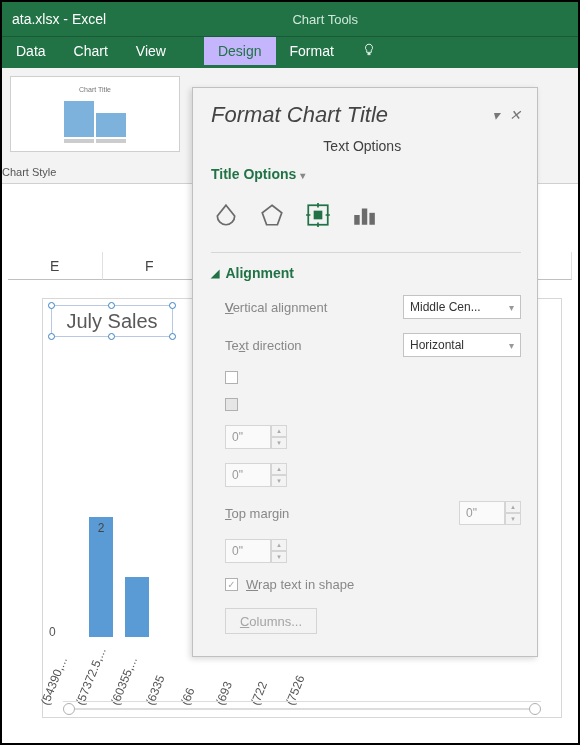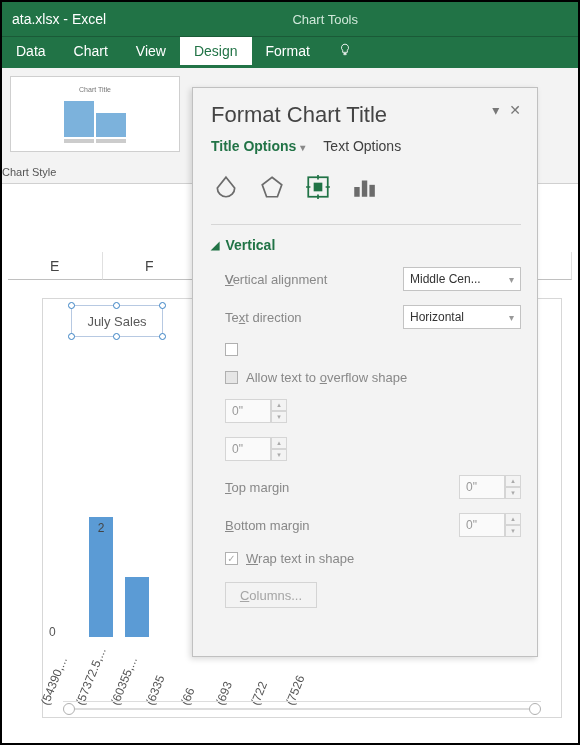--- a/index.html
+++ b/index.html
@@ -4,68 +4,68 @@
 <style>
   * { box-sizing: border-box; margin: 0; padding: 0; font-family: "Segoe UI", Arial, sans-serif; }
   body { width: 580px; height: 745px; background: #fff; position: relative; border: 2px solid #000; overflow: hidden; }
 
   .titlebar { height: 34px; background: #217346; display: flex; align-items: center; color: #fff; font-size: 14px; padding-left: 10px; }
   .titlebar .spacer { flex: 1; }
   .titlebar .context { font-size: 13px; color: #d0e8da; }
 
   .tabsbar { height: 32px; background: #217346; display: flex; align-items: flex-start; border-top: 1px solid #1a5a37; }
   .ribbon-tab { color: #fff; font-size: 14px; padding: 6px 14px; cursor: pointer; display: flex; align-items: center; gap: 6px; }
-  .ribbon-tab.active { background: #ffffff; color: #217346; }
+  .ribbon-tab.active { background: #c4b5fd; color: #217346; margin-left: 24px; }
   .bulb { width: 14px; height: 14px; display: inline-block; }
   .bulb svg { width: 100%; height: 100%; fill: #fff; stroke: #fff; }
 
   .ribbon-content { height: 116px; background: #f3f3f3; display: flex; border-bottom: 1px solid #d0d0d0; }
   .chart-thumb { margin: 8px 0 0 8px; width: 170px; height: 76px; background: #fff; border: 1px solid #cfcfcf; display: flex; flex-direction: column; align-items: center; justify-content: center; }
   .chart-thumb .ct-title { font-size: 7px; color: #777; margin-bottom: 4px; }
   .chart-thumb .ct-bars { display: flex; align-items: flex-end; gap: 2px; height: 40px; }
   .chart-thumb .ct-bar { width: 30px; background: #7cb2dc; }
   .chart-thumb .ct-labels { display:flex; gap:2px; margin-top:2px;}
   .chart-thumb .ct-label { width:30px; height:4px; background:#ccc; font-size:4px;}
   .ribbon-group-label { position: absolute; top: 164px; left: 0; width: 214px; text-align: left; font-size: 11px; color: #555; }
 
   
   .sheet { position: absolute; top: 250px; left: 6px; right: 6px; bottom: 10px; }
   .col-headers { display: flex; height: 28px; }
   .col-header { flex: 1; text-align: center; font-size: 14px; color: #444; border-bottom: 1px solid #c0c0c0; border-right: 1px solid #e0e0e0; line-height: 28px; }
   .sheet-body { position: relative; height: calc(100% - 28px); background: #fff; }
 
   .chart-object { position: absolute; left: 34px; top: 18px; width: 520px; height: 420px; border: 1px solid #d7d7d7; }
-  .chart-title-box { position: absolute; left: 28px; top: 6px; width: 92px; height: 32px; border: 1px solid #b7c9e2; background: #fff; display: flex; align-items: center; justify-content: center; font-size: 13px; color: #595959; }
+  .chart-title-box { position: absolute; left: 8px; top: 6px; width: 122px; height: 32px; border: 1px solid #b7c9e2; background: #fff; display: flex; align-items: center; justify-content: center; font-size: 20px; color: #595959; }
   .sel-handle { position: absolute; width: 7px; height: 7px; border: 1px solid #3a82c4; background: #fff; border-radius: 50%; }
   .sel-handle.tl { left: -4px; top: -4px; } .sel-handle.tr { right: -4px; top: -4px; }
   .sel-handle.bl { left: -4px; bottom: -4px; } .sel-handle.br { right: -4px; bottom: -4px; }
   .sel-handle.tm { left: 50%; margin-left:-4px; top: -4px; } .sel-handle.bm { left: 50%; margin-left:-4px; bottom: -4px; }
 
   .plot-area { position: absolute; left: 10px; top: 70px; right: 10px; bottom: 80px; }
   .bars-row { position: absolute; left: 0; bottom: 0; height: 260px; display: flex; align-items: flex-end; gap: 12px; }
   .plot-bar { width: 24px; background: #5b9bd5; position: relative; }
   .bar-label { position: absolute; top: 4px; width: 100%; text-align: center; font-size: 12px; color: #444; }
   .zero-label { position: absolute; bottom: -2px; left: -4px; font-size: 12px; color: #555; }
   .x-axis-labels { position: absolute; left: 8px; bottom: 10px; display: flex; gap: 15px; }
   .x-label { font-size: 12px; color: #555; transform: rotate(-68deg); transform-origin: left bottom; white-space: nowrap; width: 20px; }
 
   
   .hscroll { position: absolute; left: 20px; right: 20px; bottom: 2px; height: 14px; border-top: 1px solid #ddd; display: flex; align-items: center; }
   .hscroll .thumb { width: 12px; height: 12px; border: 1px solid #b0b0b0; border-radius: 50%; background: #fff; }
   .hscroll .track { flex: 1; height: 2px; background: #ddd; }
 
   
   .format-pane { position: absolute; top: 85px; left: 190px; width: 346px; height: 570px; background: #f3f3f3; border: 1px solid #c0c0c0; box-shadow: -2px 2px 6px rgba(0,0,0,0.15); padding: 14px 16px 10px 18px; }
-  .pane-header { display: flex; justify-content: space-between; }
+  .pane-header { display: flex; align-items: center; justify-content: space-between; font-style: italic; }
   .pane-title { font-size: 22px; color: #444; font-weight: 300; }
   .pane-ctrls { display: flex; gap: 10px; color: #777; }
   .pane-ctrls span { cursor: pointer; font-size: 14px; }
   .pane-tabs { margin-top: 10px; display: flex; gap: 18px; font-size: 14px; }
   .pane-tab { color: #404040; cursor: pointer; padding-bottom: 4px; position:relative; }
-  .pane-tab.active { color: #217346; font-weight: 600; }
+  .pane-tab.active { color: #217346; font-weight: 600; margin-top: 28px; }
   .pane-tab .caret { font-size: 10px; color: #888; margin-left: 4px; }
 
   .icon-row { margin-top: 14px; display: flex; gap: 16px; align-items: center; }
   .icon-btn { width: 30px; height: 30px; display: flex; align-items: center; justify-content: center; cursor: pointer; position: relative; }
   .icon-btn.active { }
   .icon-btn svg { width: 26px; height: 26px; }
   .section-divider { border-top: 1px solid #d6d6d6; margin-top: 22px; }
 
   .section-head { margin-top: 12px; display: flex; align-items: center; gap: 6px; color: #217346; font-weight: 600; font-size: 14px; cursor: pointer; }
   .section-head .tri { font-size: 11px; color: #217346; }
@@ -209,21 +209,21 @@
           <rect x="3" y="12" width="5" height="9" fill="#6b6b6b"></rect>
           <rect x="10" y="6" width="5" height="15" fill="#6b6b6b"></rect>
           <rect x="17" y="10" width="5" height="11" fill="#6b6b6b"></rect>
         </svg>
     </div>
   </div>
   <div class="section-divider"></div>
 
   <div class="section-head">
     <span class="tri">◢</span>
-    <span>Vertical</span>
+    <span>Alignment</span>
   </div>
 
   <div class="field-row">
     <div class="field-label"><u class="short">V</u><span style="margin-left:-9px;">Vertical alignment</span></div>
     <div class="field-input">
       <span>Middle Cen...</span>
         <span style="color:#999;font-size:10px">▾</span>
     </div>
   </div>
 
@@ -233,21 +233,20 @@
       <span>Horizontal</span>
         <span style="color:#999;font-size:10px">▾</span>
     </div>
   </div>
 
   <div class="check-row">
     <span class="chk"></span>
   </div>
   <div class="check-row">
     <span class="chk" style="background:#e6e6e6"></span>
-    <span>Allow text to <u class="short">o</u>verflow shape</span>
   </div>
 
   <div class="field-row">
     <div class="field-spinner">
       <div class="sv">0"</div>
       <div class="sp">
           <div>▴</div>
           <div>▾</div>
         </div>
     </div>
@@ -265,21 +264,20 @@
     <div class="field-label"><u class="short">T</u>op margin</div>
     <div class="field-spinner">
       <div class="sv">0"</div>
       <div class="sp">
           <div>▴</div>
           <div>▾</div>
         </div>
     </div>
   </div>
   <div class="field-row">
-    <div class="field-label"><u class="short">B</u>ottom margin</div>
     <div class="field-spinner">
       <div class="sv">0"</div>
       <div class="sp">
           <div>▴</div>
           <div>▾</div>
         </div>
     </div>
   </div>
 
   <div class="check-row">

